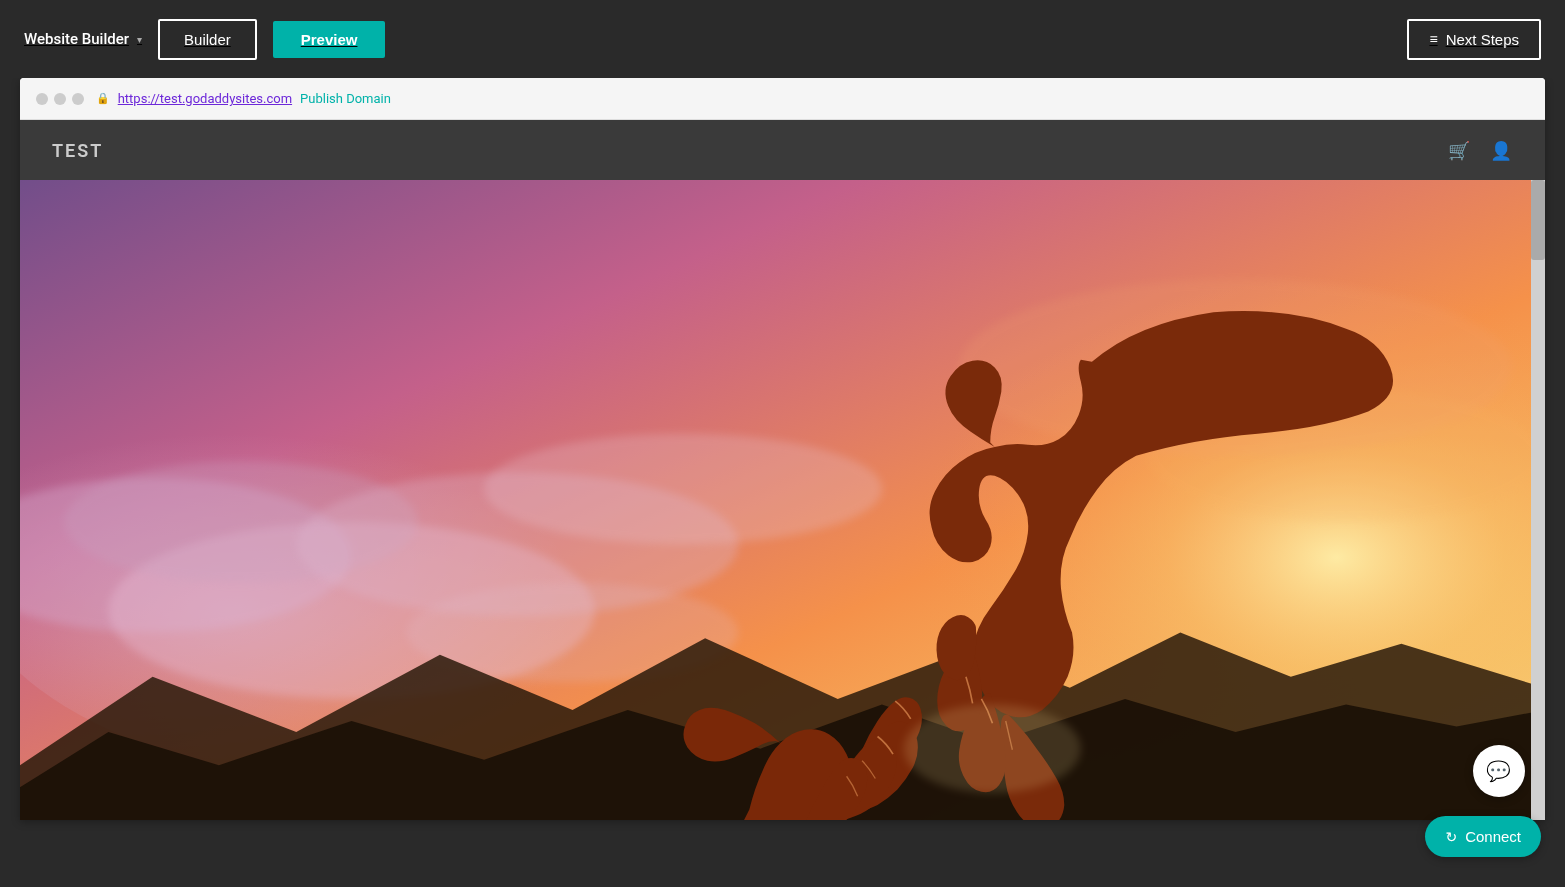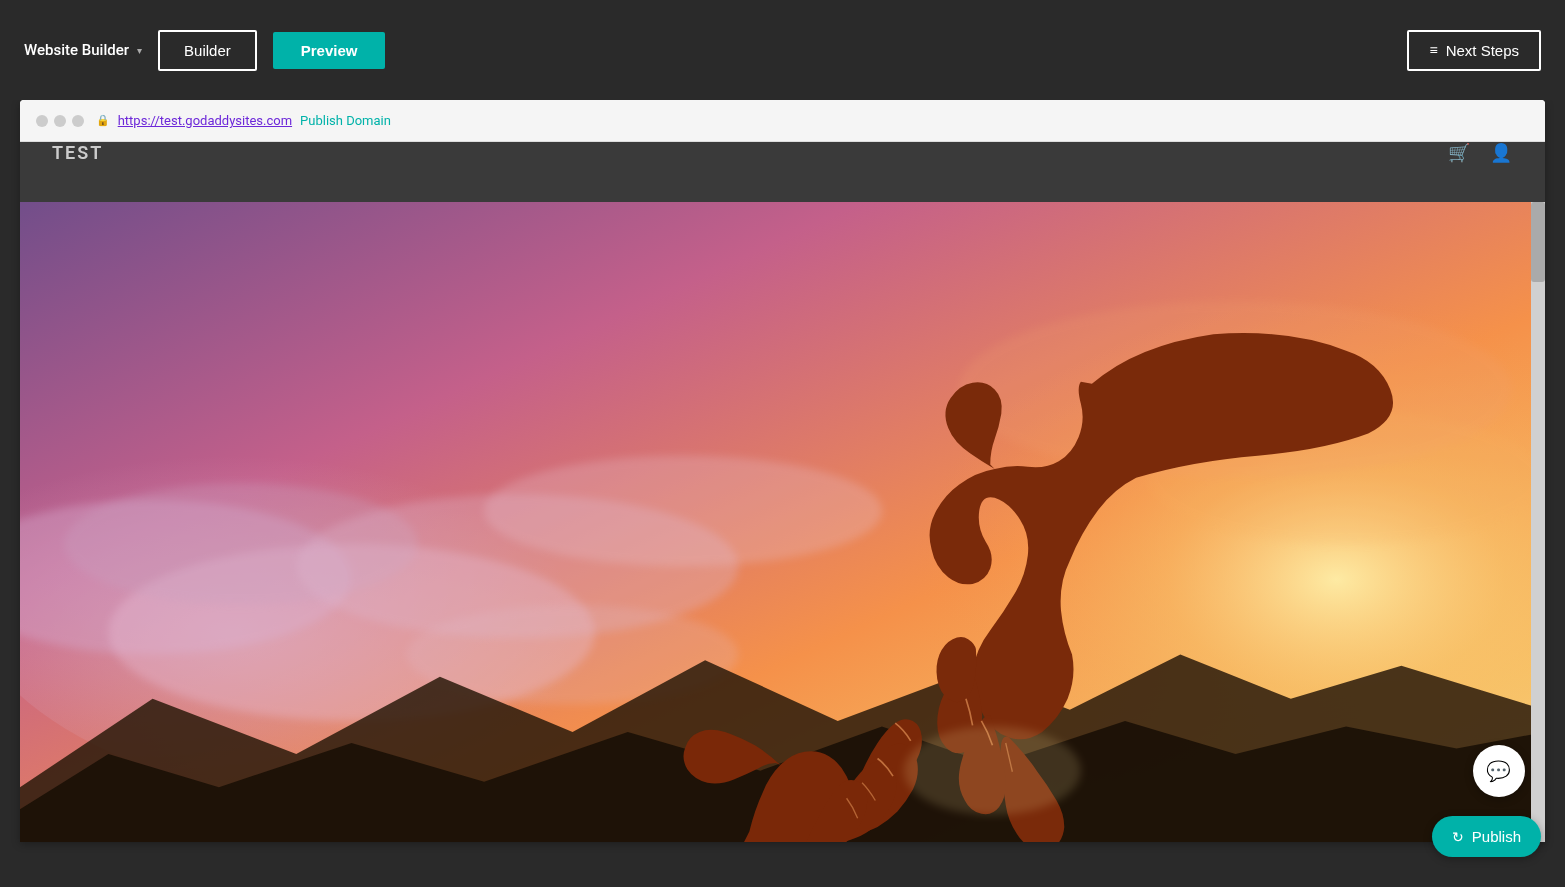--- a/index.html
+++ b/index.html
@@ -9,25 +9,26 @@
       height: 887px;
       font-family: -apple-system, BlinkMacSystemFont, 'Segoe UI', Roboto, sans-serif;
       overflow: hidden;
       background: #2a2a2a;
     }
 
     
     .toolbar {
       display: flex;
       align-items: center;
-      height: 100px;
+      height: 78px;
       background: #2a2a2a;
       padding: 0 24px;
       gap: 16px;
       position: relative;
+      text-decoration: underline;
     }
 
     .brand {
       display: flex;
       align-items: center;
       gap: 8px;
       color: #fff;
       font-size: 15px;
       font-weight: 500;
       cursor: pointer;
@@ -141,21 +142,21 @@
     }
 
     
     .preview-content {
       background: #3a3a3a;
       overflow: hidden;
     }
 
     .site-nav {
       display: flex;
-      align-items: flex-start;
+      align-items: center;
       justify-content: space-between;
       height: 60px;
       padding: 0 32px;
       background: #3a3a3a;
     }
 
     .site-logo {
       font-size: 18px;
       font-weight: 600;
       color: #ccc;
@@ -394,14 +395,14 @@
     </div>
   </div>
 </div>
 
 <button class="chat-button">
   <span>💬</span>
 </button>
 
 <button class="update-button">
   <span class="update-icon">↻</span>
-  <span>Publish</span>
+  <span>Connect</span>
 </button>
 
 </body></html>

